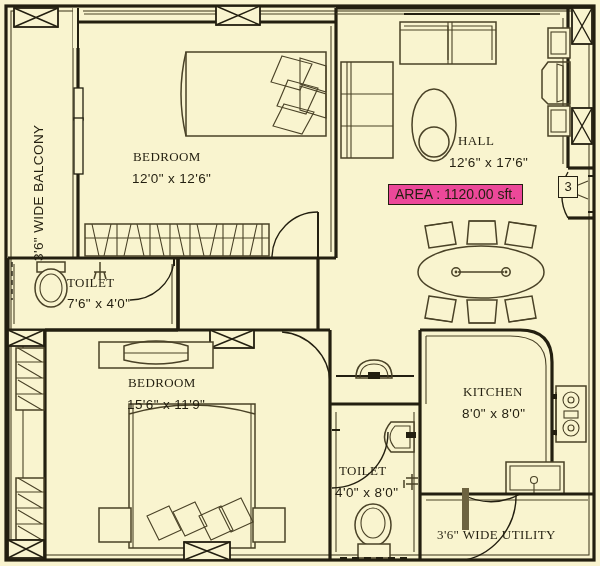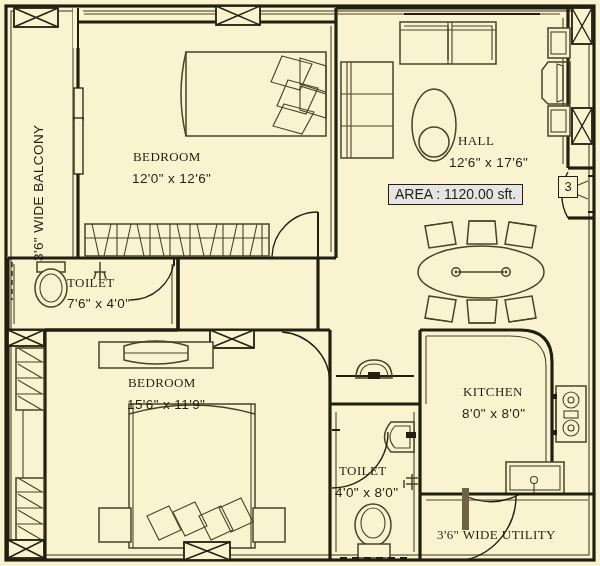--- a/index.html
+++ b/index.html
@@ -38,21 +38,21 @@
     font-weight: 400;
   }
   .vert-label {
     font-size: 13.5px;
     transform-origin: left bottom;
     transform: rotate(-90deg);
   }
   .area-box {
     position: absolute;
     border: 1.6px solid #231f10;
-    background: #e5e5e5;
+    background: #ec4899;
     padding: 1px 6px 2px 6px;
     font-size: 14px;
     color: #231f10;
     white-space: nowrap;
   }
   .door-tag {
     position: absolute;
     border: 1.6px solid #231f10;
     background: #f9f4cf;
     width: 18px;

